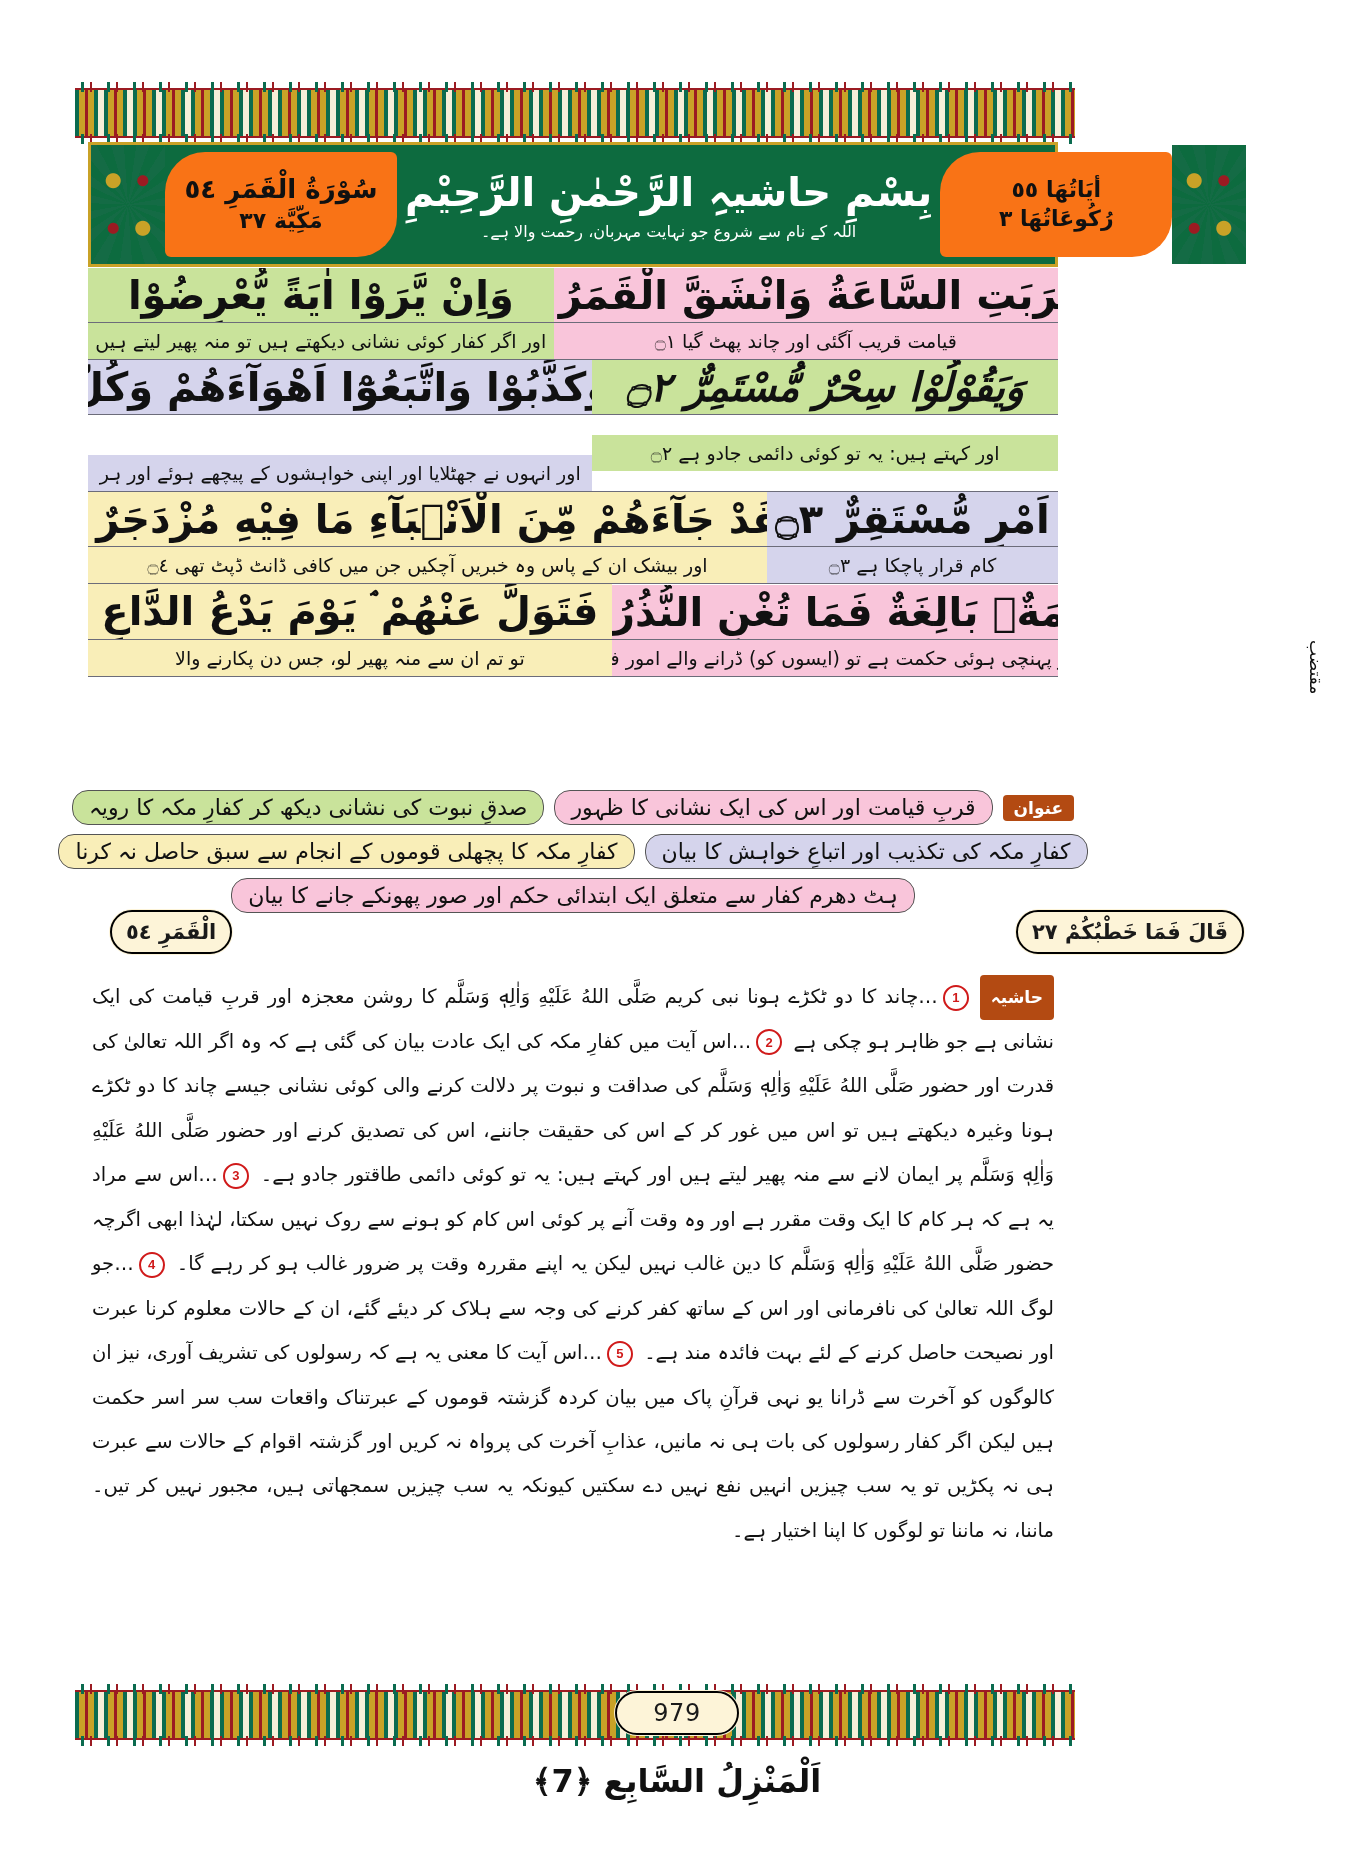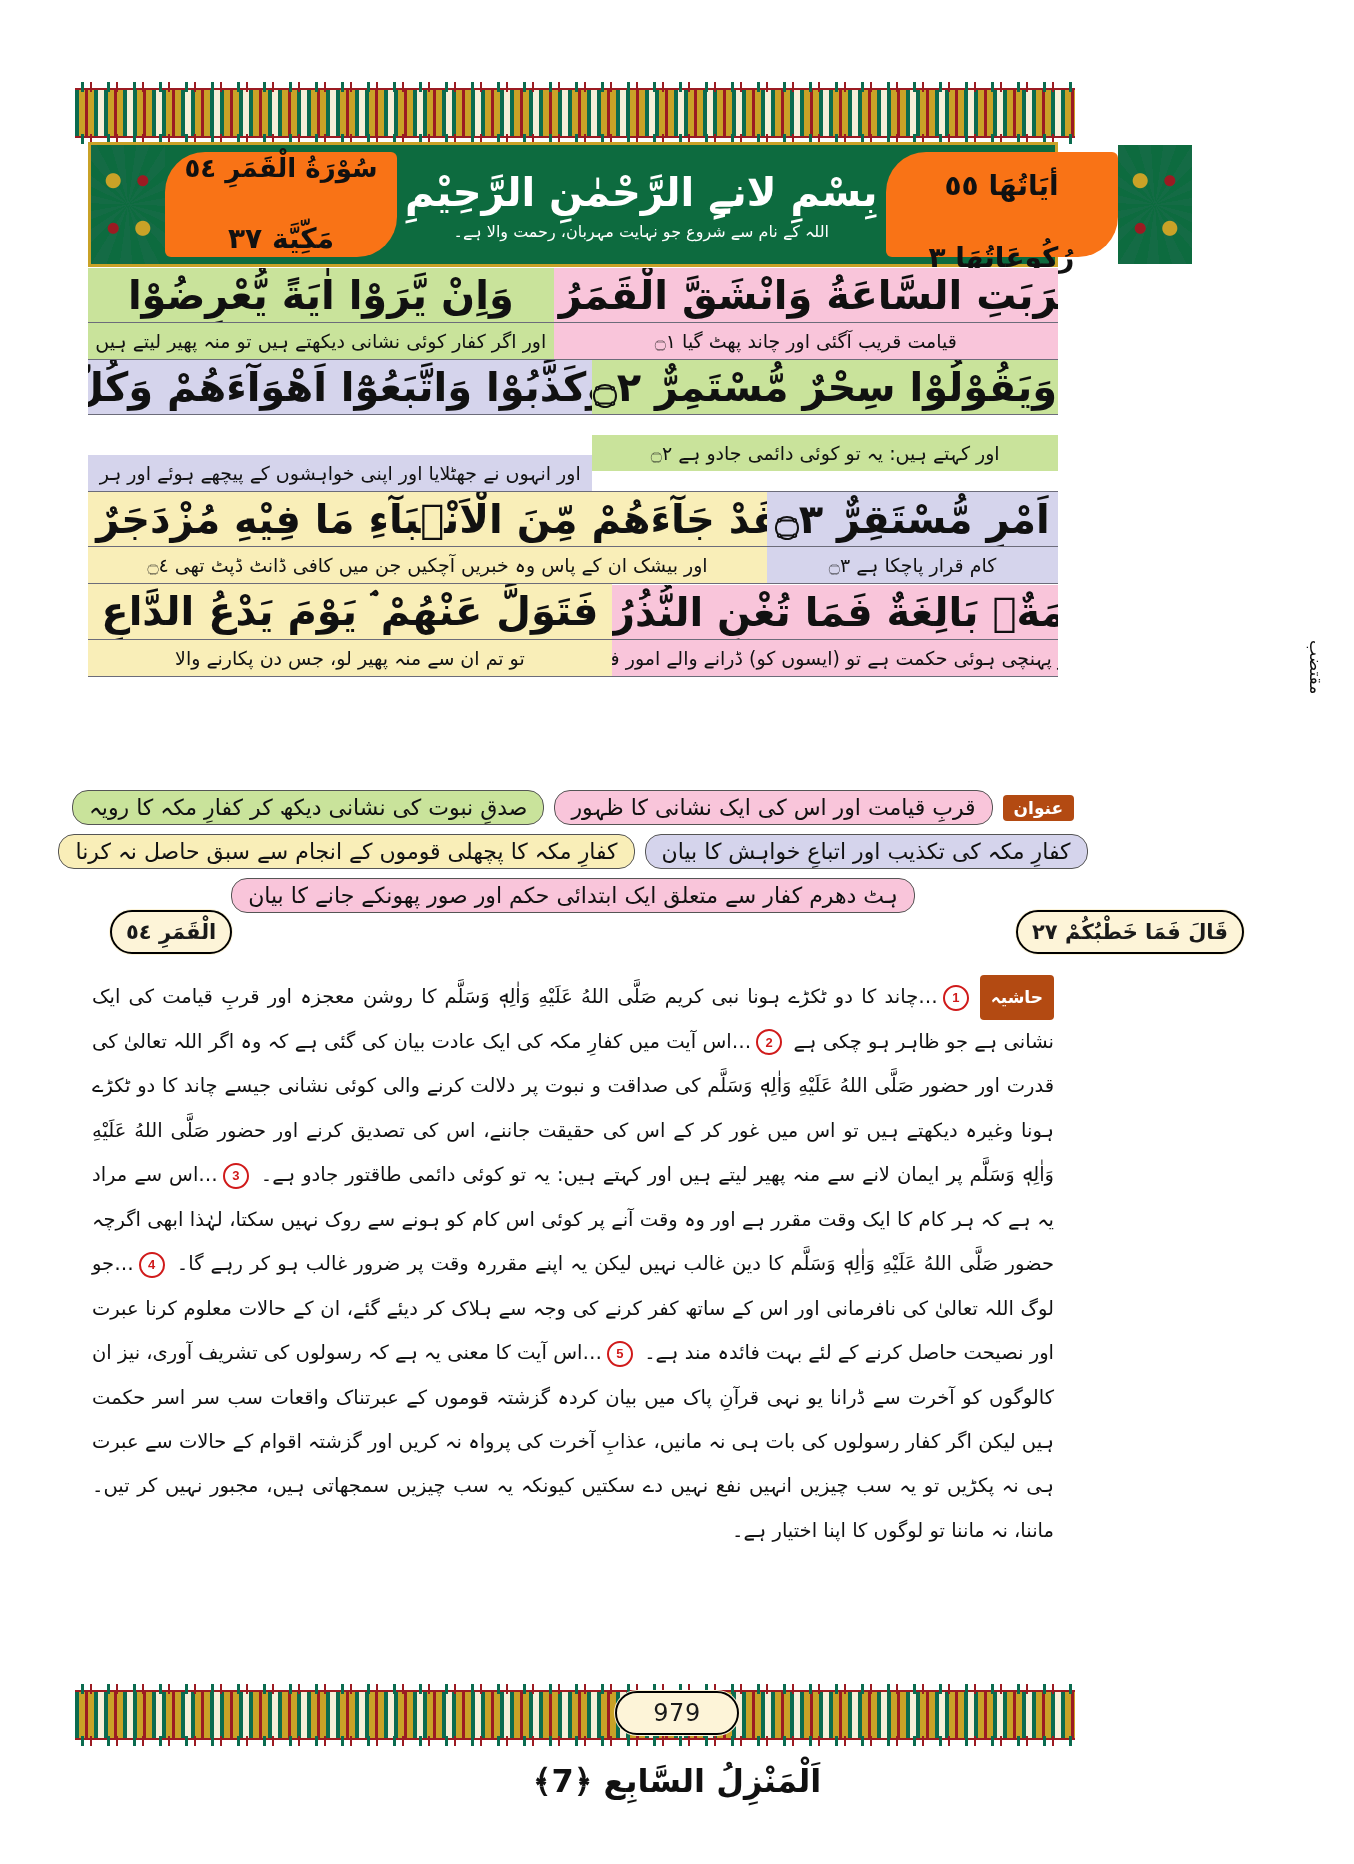--- a/index.html
+++ b/index.html
@@ -78,21 +78,21 @@
     align-items:center; justify-content:center; flex-direction:column;
     flex:0 0 232px;
     border-radius:40px 6px 40px 6px;
     margin:7px 0;
   }
   .plate-line{
     direction:rtl; color:#111; font-size:26px; line-height:1.3;
     font-family:"DejaVu Sans","Liberation Sans",sans-serif; font-weight:600;
     white-space:nowrap;
   }
-  .plate-line.small{font-size:28px;margin-top:35px;}
+  .plate-line.small{font-size:22px;}
   .bism-wrap{
     flex:1; display:flex; flex-direction:column;
     align-items:center; justify-content:center; padding:4px 8px;
   }
   .bism-ar{
     direction:rtl; color:#ffffff; font-size:40px; line-height:1.15;
     font-family:"DejaVu Sans","Liberation Sans",sans-serif; font-weight:600;
     white-space:nowrap;
   }
   .bism-ur{
@@ -200,41 +200,41 @@
     <span class="cart-txt">قَالَ فَمَا خَطْبُكُمْ ٢٧</span>
   </div>
 
   <div class="surah-panel">
     <div class="corner-orn"></div>
     <div class="white-plate">
       <div class="plate-line">سُوْرَةُ الْقَمَرِ ٥٤</div>
       <div class="plate-line small">مَكِّيَّة ٣٧</div>
     </div>
     <div class="bism-wrap">
-      <div class="bism-ar">بِسْمِ لانےِ الرَّحْمٰنِ الرَّحِيْمِ</div>
+      <div class="bism-ar">بِسْمِ حاشیہِ الرَّحْمٰنِ الرَّحِيْمِ</div>
       <div class="bism-ur">اللہ کے نام سے شروع جو نہایت مہربان، رحمت والا ہے۔</div>
     </div>
     <div class="white-plate">
       <div class="plate-line small">أيَاتُهَا ٥٥</div>
       <div class="plate-line small">رُكُوعَاتُهَا ٣</div>
     </div>
     <div class="corner-orn"></div>
   </div>
 
   <div class="ayat" id="ayat-container">
       <div class="ar-row">
         <div class="ar-seg c-pink" style="width: 52%;">اِقْتَرَبَتِ السَّاعَةُ وَانْشَقَّ الْقَمَرُ ۝١</div>
         <div class="ar-seg c-green" style="width: 48%;">وَاِنْ يَّرَوْا اٰيَةً يُّعْرِضُوْا</div>
       </div>
       <div class="ur-row">
         <div class="ur-seg c-pink" style="width: 52%;">قیامت قریب آگئی اور چاند پھٹ گیا ۝١</div>
         <div class="ur-seg c-green" style="width: 48%;">اور اگر کفار کوئی نشانی دیکھتے ہیں تو منہ پھیر لیتے ہیں</div>
       </div>
       <div class="ar-row">
-        <div class="ar-seg c-green" style="width: 48%;">وَيَقُوْلُوْا سِحْرٌ مُّسْتَمِرٌّ ۝٢</div>
+        <div class="ar-seg c-green" style="width: 48%; font-style: italic;">وَيَقُوْلُوْا سِحْرٌ مُّسْتَمِرٌّ ۝٢</div>
         <div class="ar-seg c-lav" style="width: 52%;">وَكَذَّبُوْا وَاتَّبَعُوْٓا اَهْوَآءَهُمْ وَكُلُّ</div>
       </div>
       <div class="ur-row">
         <div class="ur-seg c-green" style="width: 48%;">اور کہتے ہیں: یہ تو کوئی دائمی جادو ہے ۝٢</div>
         <div class="ur-seg c-lav" style="width: 52%; margin-top: 40px;">اور انہوں نے جھٹلایا اور اپنی خواہشوں کے پیچھے ہوئے اور ہر</div>
       </div>
       <div class="ar-row">
         <div class="ar-seg c-lav" style="width: 30%;">اَمْرٍ مُّسْتَقِرٌّ ۝٣</div>
         <div class="ar-seg c-cream" style="width: 70%;">وَلَقَدْ جَآءَهُمْ مِّنَ الْاَنْۢبَآءِ مَا فِيْهِ مُزْدَجَرٌ ۝٤</div>
       </div>

